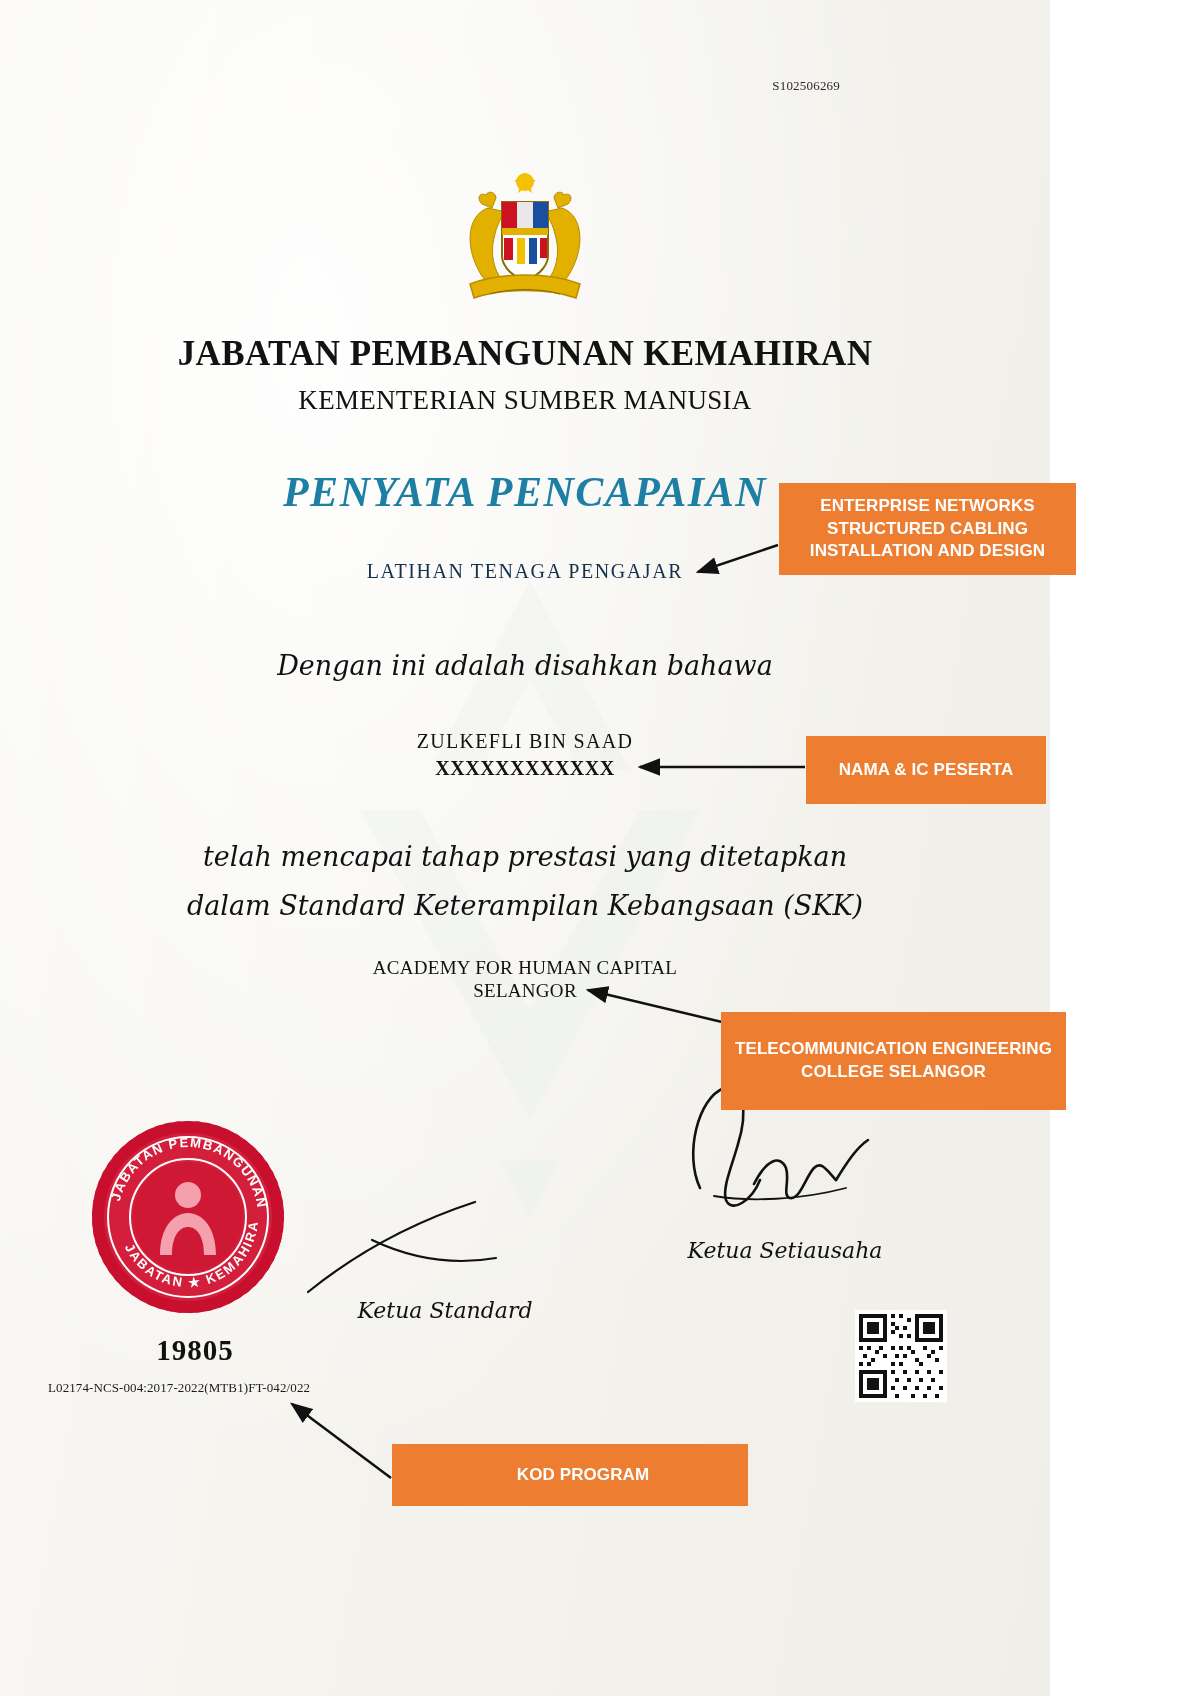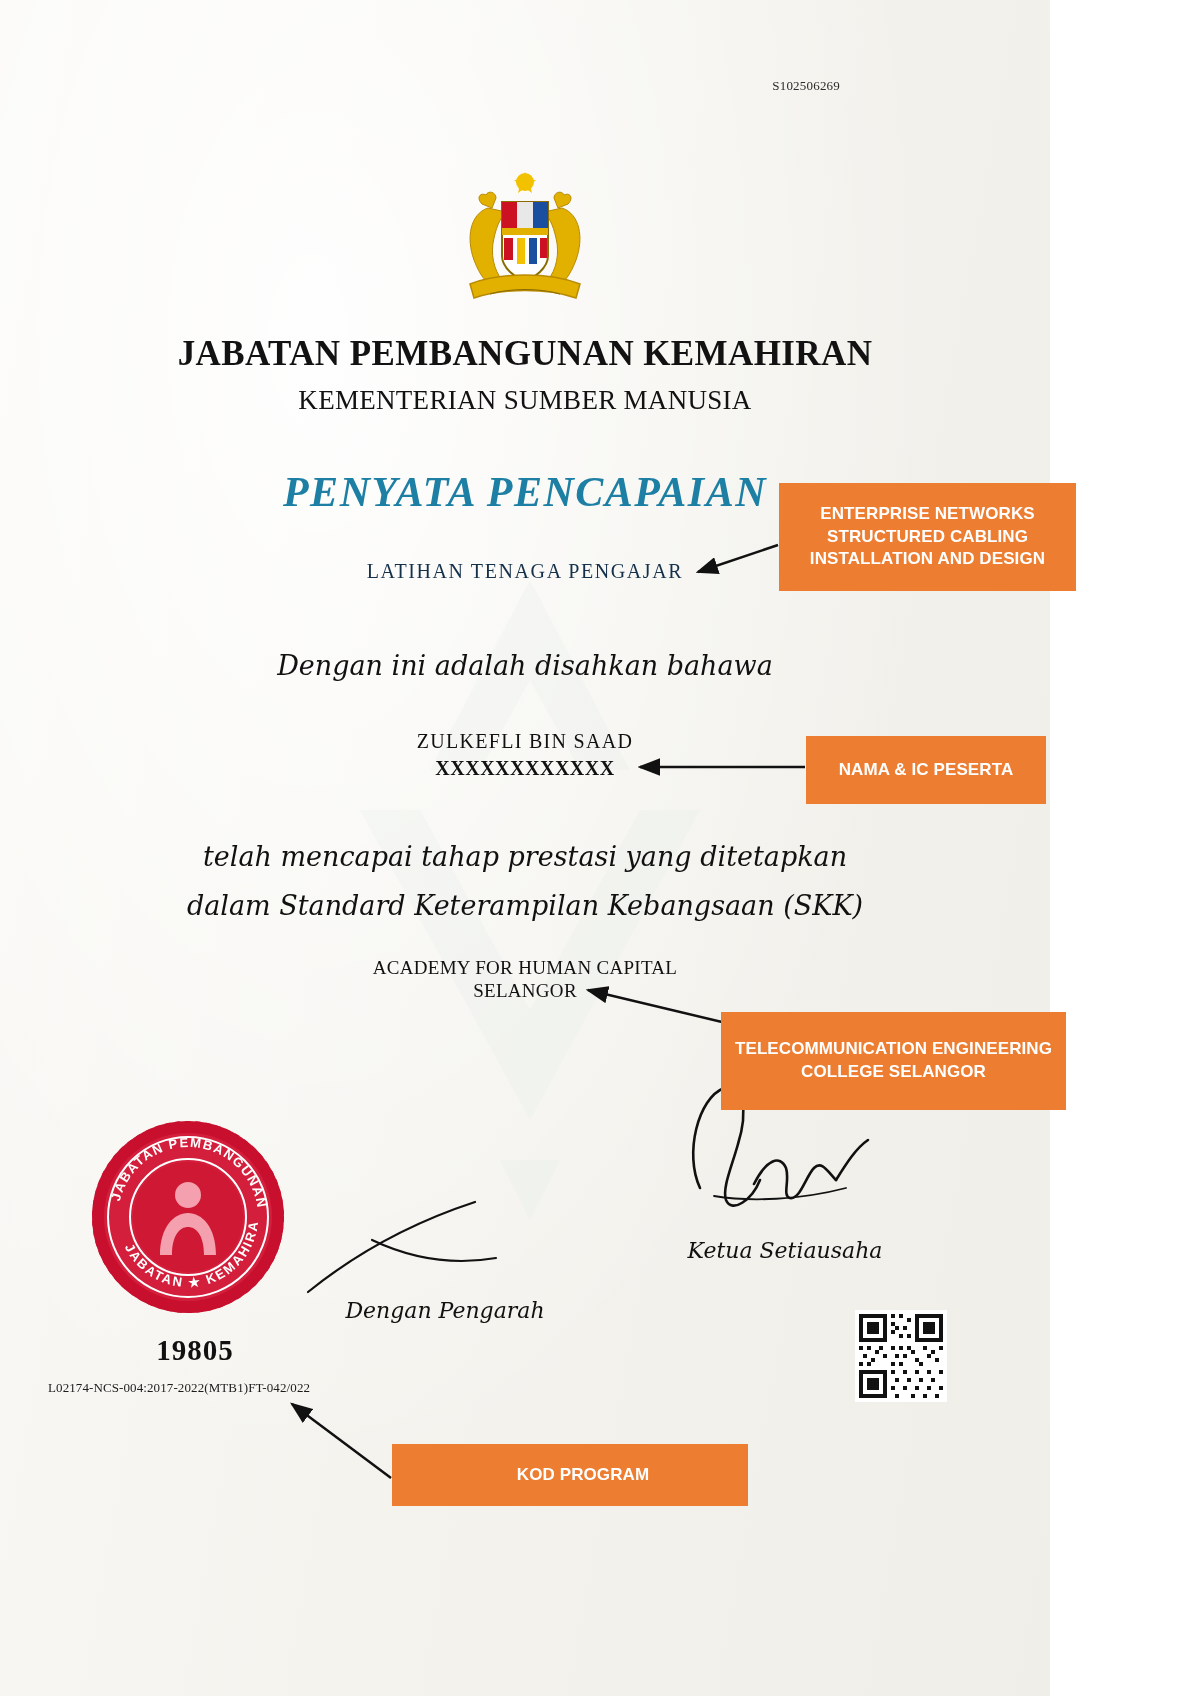--- a/index.html
+++ b/index.html
@@ -226,21 +226,21 @@
     font-size: 17px;
     line-height: 1.35;
     text-align: center;
     display: flex;
     align-items: center;
     justify-content: center;
     padding: 8px 10px;
     box-sizing: border-box;
     letter-spacing: 0.1px;
   }
-  #callout-program { left: 779px; top: 483px; width: 297px; height: 108px; }
+  #callout-program { left: 779px; top: 483px; width: 297px; height: 92px; }
   #callout-name    { left: 806px; top: 736px; width: 240px; height: 68px; }
   #callout-centre  { left: 721px; top: 1012px; width: 345px; height: 98px; }
   #callout-code    { left: 392px; top: 1444px; width: 356px; height: 62px; padding-left: 36px; }
 
   #annotation-arrows {
     position: absolute;
     left: 0; top: 0;
     width: 1186px; height: 1696px;
     pointer-events: none;
   }
@@ -333,21 +333,21 @@
   <div id="seal-number">19805</div>
   <div id="program-code">L02174-NCS-004:2017-2022(MTB1)FT-042/022</div>
 
   <div class="signature-block" id="signature-block-director">
     <div class="sig-mark">
       <svg width="290" height="118" viewBox="0 0 290 118">
         <path d="M8 112 C60 70 120 40 175 22" stroke="#111" stroke-width="2.2" fill="none" stroke-linecap="round"></path>
         <path d="M72 60 C110 78 150 86 196 78" stroke="#111" stroke-width="2.2" fill="none" stroke-linecap="round"></path>
       </svg>
     </div>
-    <div class="sig-caption">Dengan Pengarah</div>
+    <div class="sig-caption">Ketua Standard</div>
   </div>
 
   <div class="signature-block" id="signature-block-secretary">
     <div class="sig-mark">
       <svg width="290" height="170" viewBox="0 0 290 170" style="top:-52px">
         <path d="M60 120 C44 86 58 30 84 20 C104 12 108 44 98 76 C92 98 82 120 86 132 C92 146 112 132 120 112" stroke="#111" stroke-width="2.6" fill="none" stroke-linecap="round"></path>
         <path d="M114 116 C126 92 140 86 146 100 C150 112 142 128 150 130 C160 132 166 108 174 100 C182 92 188 104 196 112" stroke="#111" stroke-width="2.6" fill="none" stroke-linecap="round"></path>
         <path d="M196 112 C206 96 216 80 228 72" stroke="#111" stroke-width="2.6" fill="none" stroke-linecap="round"></path>
         <path d="M74 128 C110 134 160 132 206 120" stroke="#111" stroke-width="1.8" fill="none" stroke-linecap="round"></path>
       </svg>

